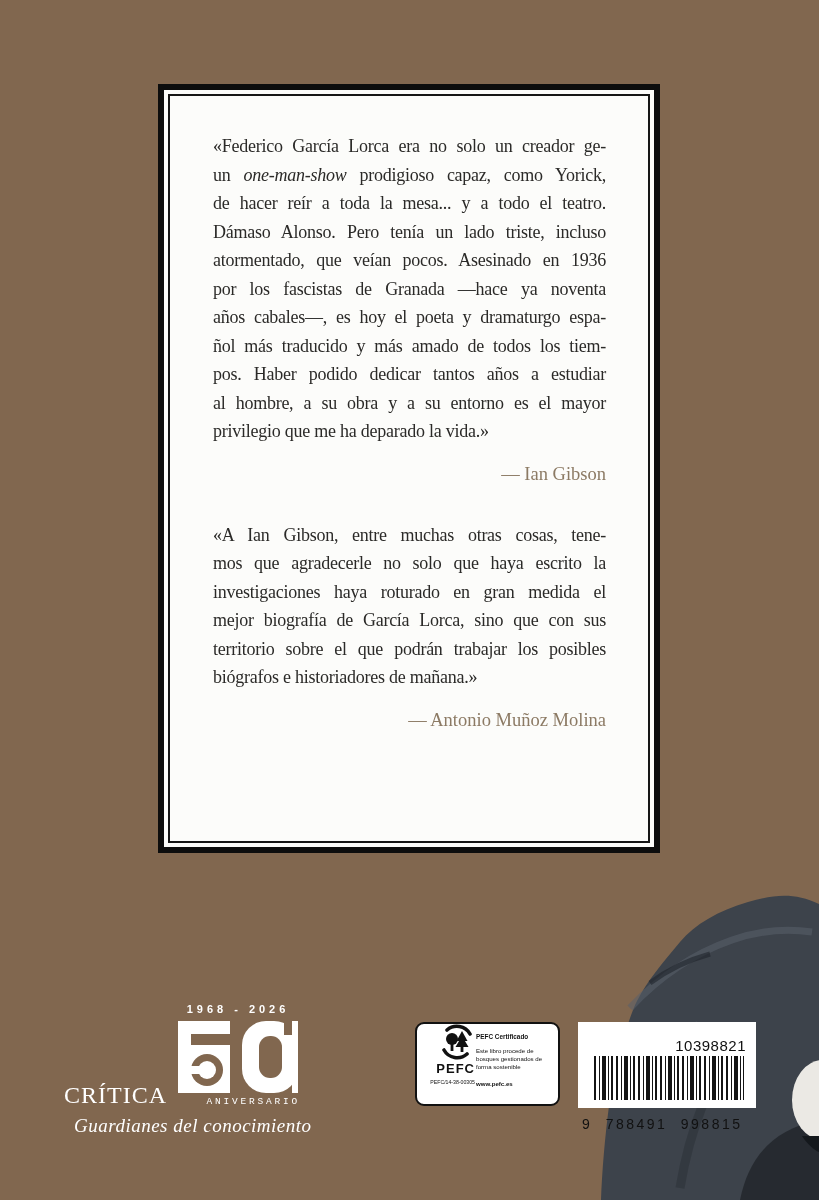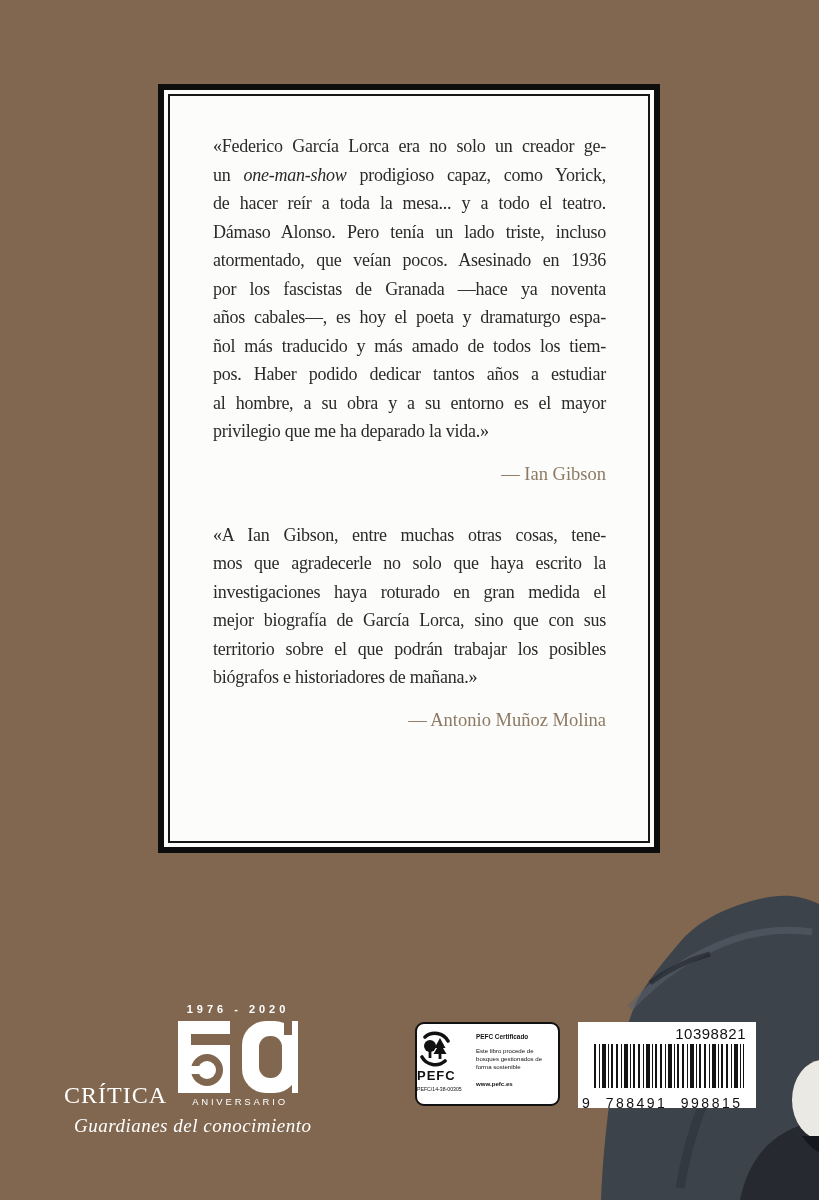--- a/index.html
+++ b/index.html
@@ -68,22 +68,22 @@
   .anniv-years {
     left: 177px; top: 1003px; width: 122px;
     color: #fff; text-align: center;
     font-family: "Liberation Sans", sans-serif;
     font-size: 11px; font-weight: bold; letter-spacing: 4px;
     white-space: nowrap;
   }
   .anniv-logo { left: 178px; top: 1021px; width: 120px; height: 72px; }
   .anniv-label {
     left: 180px; top: 1096px; width: 120px;
-    color: #fff; text-align: center;
-    font-family: Liberation Sans, sans-serif;
+    color: #fff; text-align: right;
+    font-family: Liberation Mono, monospace;
     font-size: 9.5px; letter-spacing: 2.8px;
     white-space: nowrap;
   }
   .publisher-name {
     left: 64px; top: 1082px;
     color: #fff; font-size: 24px; letter-spacing: 1px;
   }
   .publisher-tagline {
     left: 74px; top: 1115px;
     color: #fff; font-size: 19px; font-style: italic; letter-spacing: 0.5px;
@@ -91,51 +91,51 @@
 
   
   .pefc {
     left: 415px; top: 1022px; width: 145px; height: 84px;
     background: #fff; border: 2px solid #111; border-radius: 9px;
     box-sizing: border-box; display: flex;
     font-family: "Liberation Sans", sans-serif; color: #111;
   }
   .pefc-left {
     width: 58px; display: flex; flex-direction: column;
-    align-items: flex-start; padding-top: 7px;
+    align-items: flex-end; 
   }
   .pefc-wordmark { font-size: 13px; font-weight: bold; letter-spacing: 1px; margin-top: 1px; }
   .pefc-license { font-size: 5.2px; margin-top: 3px; white-space: nowrap; }
   .pefc-right { flex: 1; padding: 9px 6px 0 1px; }
   .pefc-title { font-size: 6.4px; font-weight: bold; }
   .pefc-body { font-size: 6.1px; line-height: 8.2px; margin-top: 7px; width: 72px; }
   .pefc-url { font-size: 6.1px; font-weight: bold; margin-top: 8px; }
 
   
   .barcode {
     left: 578px; top: 1022px; width: 178px; height: 86px;
     background: #fff; box-sizing: border-box;
     font-family: "Liberation Sans", sans-serif; color: #111;
   }
   .barcode-top {
     text-align: right; font-size: 15px; letter-spacing: 0.5px;
-    padding: 3px 10px 0 0;
+    padding: 15px 10px 0 0;
   }
   .barcode-bars {
     height: 44px; margin: 2px 12px 0 16px;
     background: repeating-linear-gradient(90deg,
       #141414 0 2px,  #fff 2px 5px,
       #141414 5px 6px, #fff 6px 8px,
       #141414 8px 12px, #fff 12px 14px,
       #141414 14px 15px, #fff 15px 17px,
       #141414 17px 19px, #fff 19px 22px);
   }
   .barcode-digits {
     font-size: 14px; letter-spacing: 2.5px; word-spacing: 7px;
-    padding-left: 4px; margin-top: 7px; white-space: nowrap;
+    padding-left: 4px; margin-top: 16px; white-space: nowrap;
   }
 </style>
 </head>
 <body>
 
 <div class="page">
 
   <div class="panel">
     <div class="panel-white">
       <div class="panel-line"></div>
@@ -171,21 +171,21 @@
     <path d="M229,16 C205,5 186,6 158,14 C128,23 105,36 90,54 C74,73 57,93 47,113 C37,133 25,178 19,218 C15,248 12,284 11,312 L229,312 Z" fill="#3d434b"></path>
     <path d="M40,120 C70,88 102,66 142,52 C168,43 195,40 222,44" stroke="#59616b" stroke-width="7" fill="none" opacity="0.55"></path>
     <path d="M28,190 C55,158 78,146 108,136" stroke="#565e68" stroke-width="6" fill="none" opacity="0.5"></path>
     <path d="M60,95 C80,80 98,72 120,66" stroke="#20252b" stroke-width="5" fill="none" opacity="0.6"></path>
     <path d="M90,300 C100,240 120,190 150,150" stroke="#2a3036" stroke-width="9" fill="none" opacity="0.5"></path>
     <path d="M150,312 C158,272 180,242 229,232 L229,312 Z" fill="#23282e" opacity="0.9"></path>
     <ellipse cx="233" cy="212" rx="31" ry="40" fill="#ebe9e4"></ellipse>
     <path d="M212,248 C220,260 228,264 229,264 L229,248 Z" fill="#14181c"></path>
   </svg>
 
-  <div class="footer-item anniv-years">1976 - 2020</div>
+  <div class="footer-item anniv-years">1968 - 2026</div>
   <svg class="footer-item anniv-logo" viewBox="0 0 120 72" aria-hidden="true">
 
     <rect x="0" y="0" width="52" height="13" fill="#fff"></rect>
     <rect x="0" y="0" width="13" height="40" fill="#fff"></rect>
     <rect x="0" y="24" width="52" height="48" fill="#fff"></rect>
     <circle cx="29" cy="49" r="16" fill="#81674f"></circle>
     <rect x="2" y="45" width="20" height="8" fill="#fff"></rect>
     <circle cx="29" cy="49" r="9" fill="#fff"></circle>
 
     <rect x="64" y="0" width="56" height="72" rx="24" fill="#fff"></rect>

